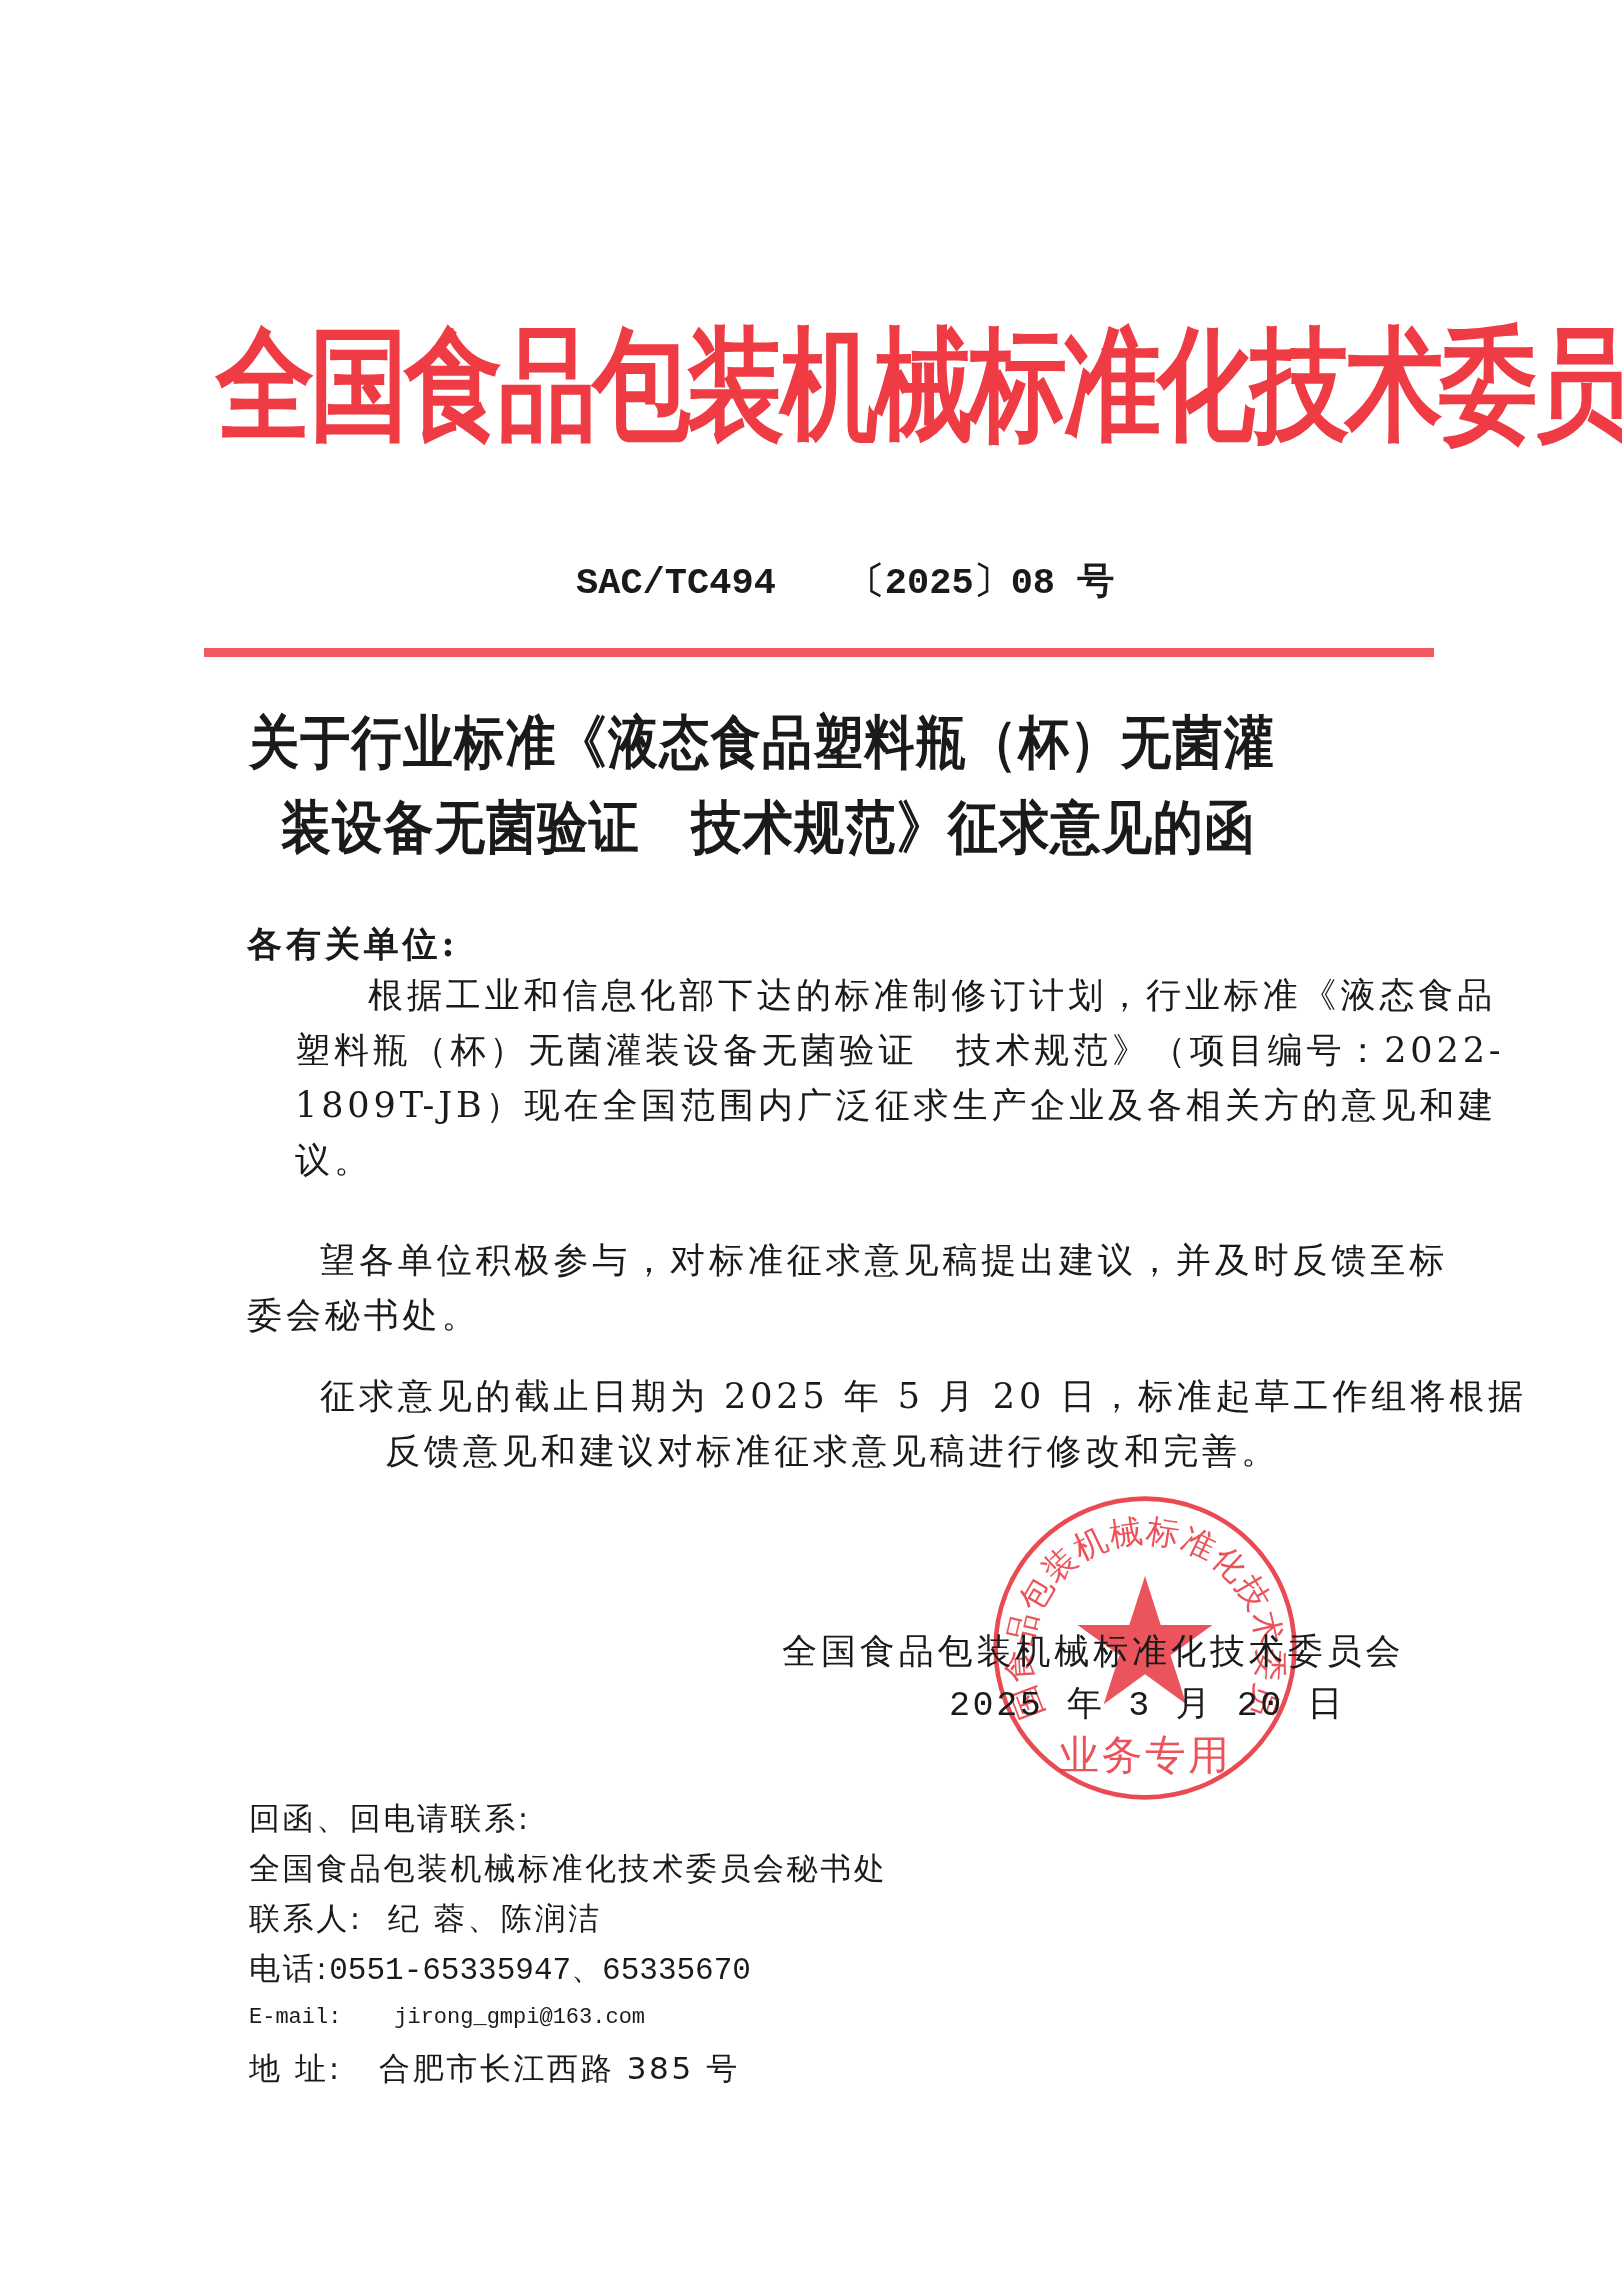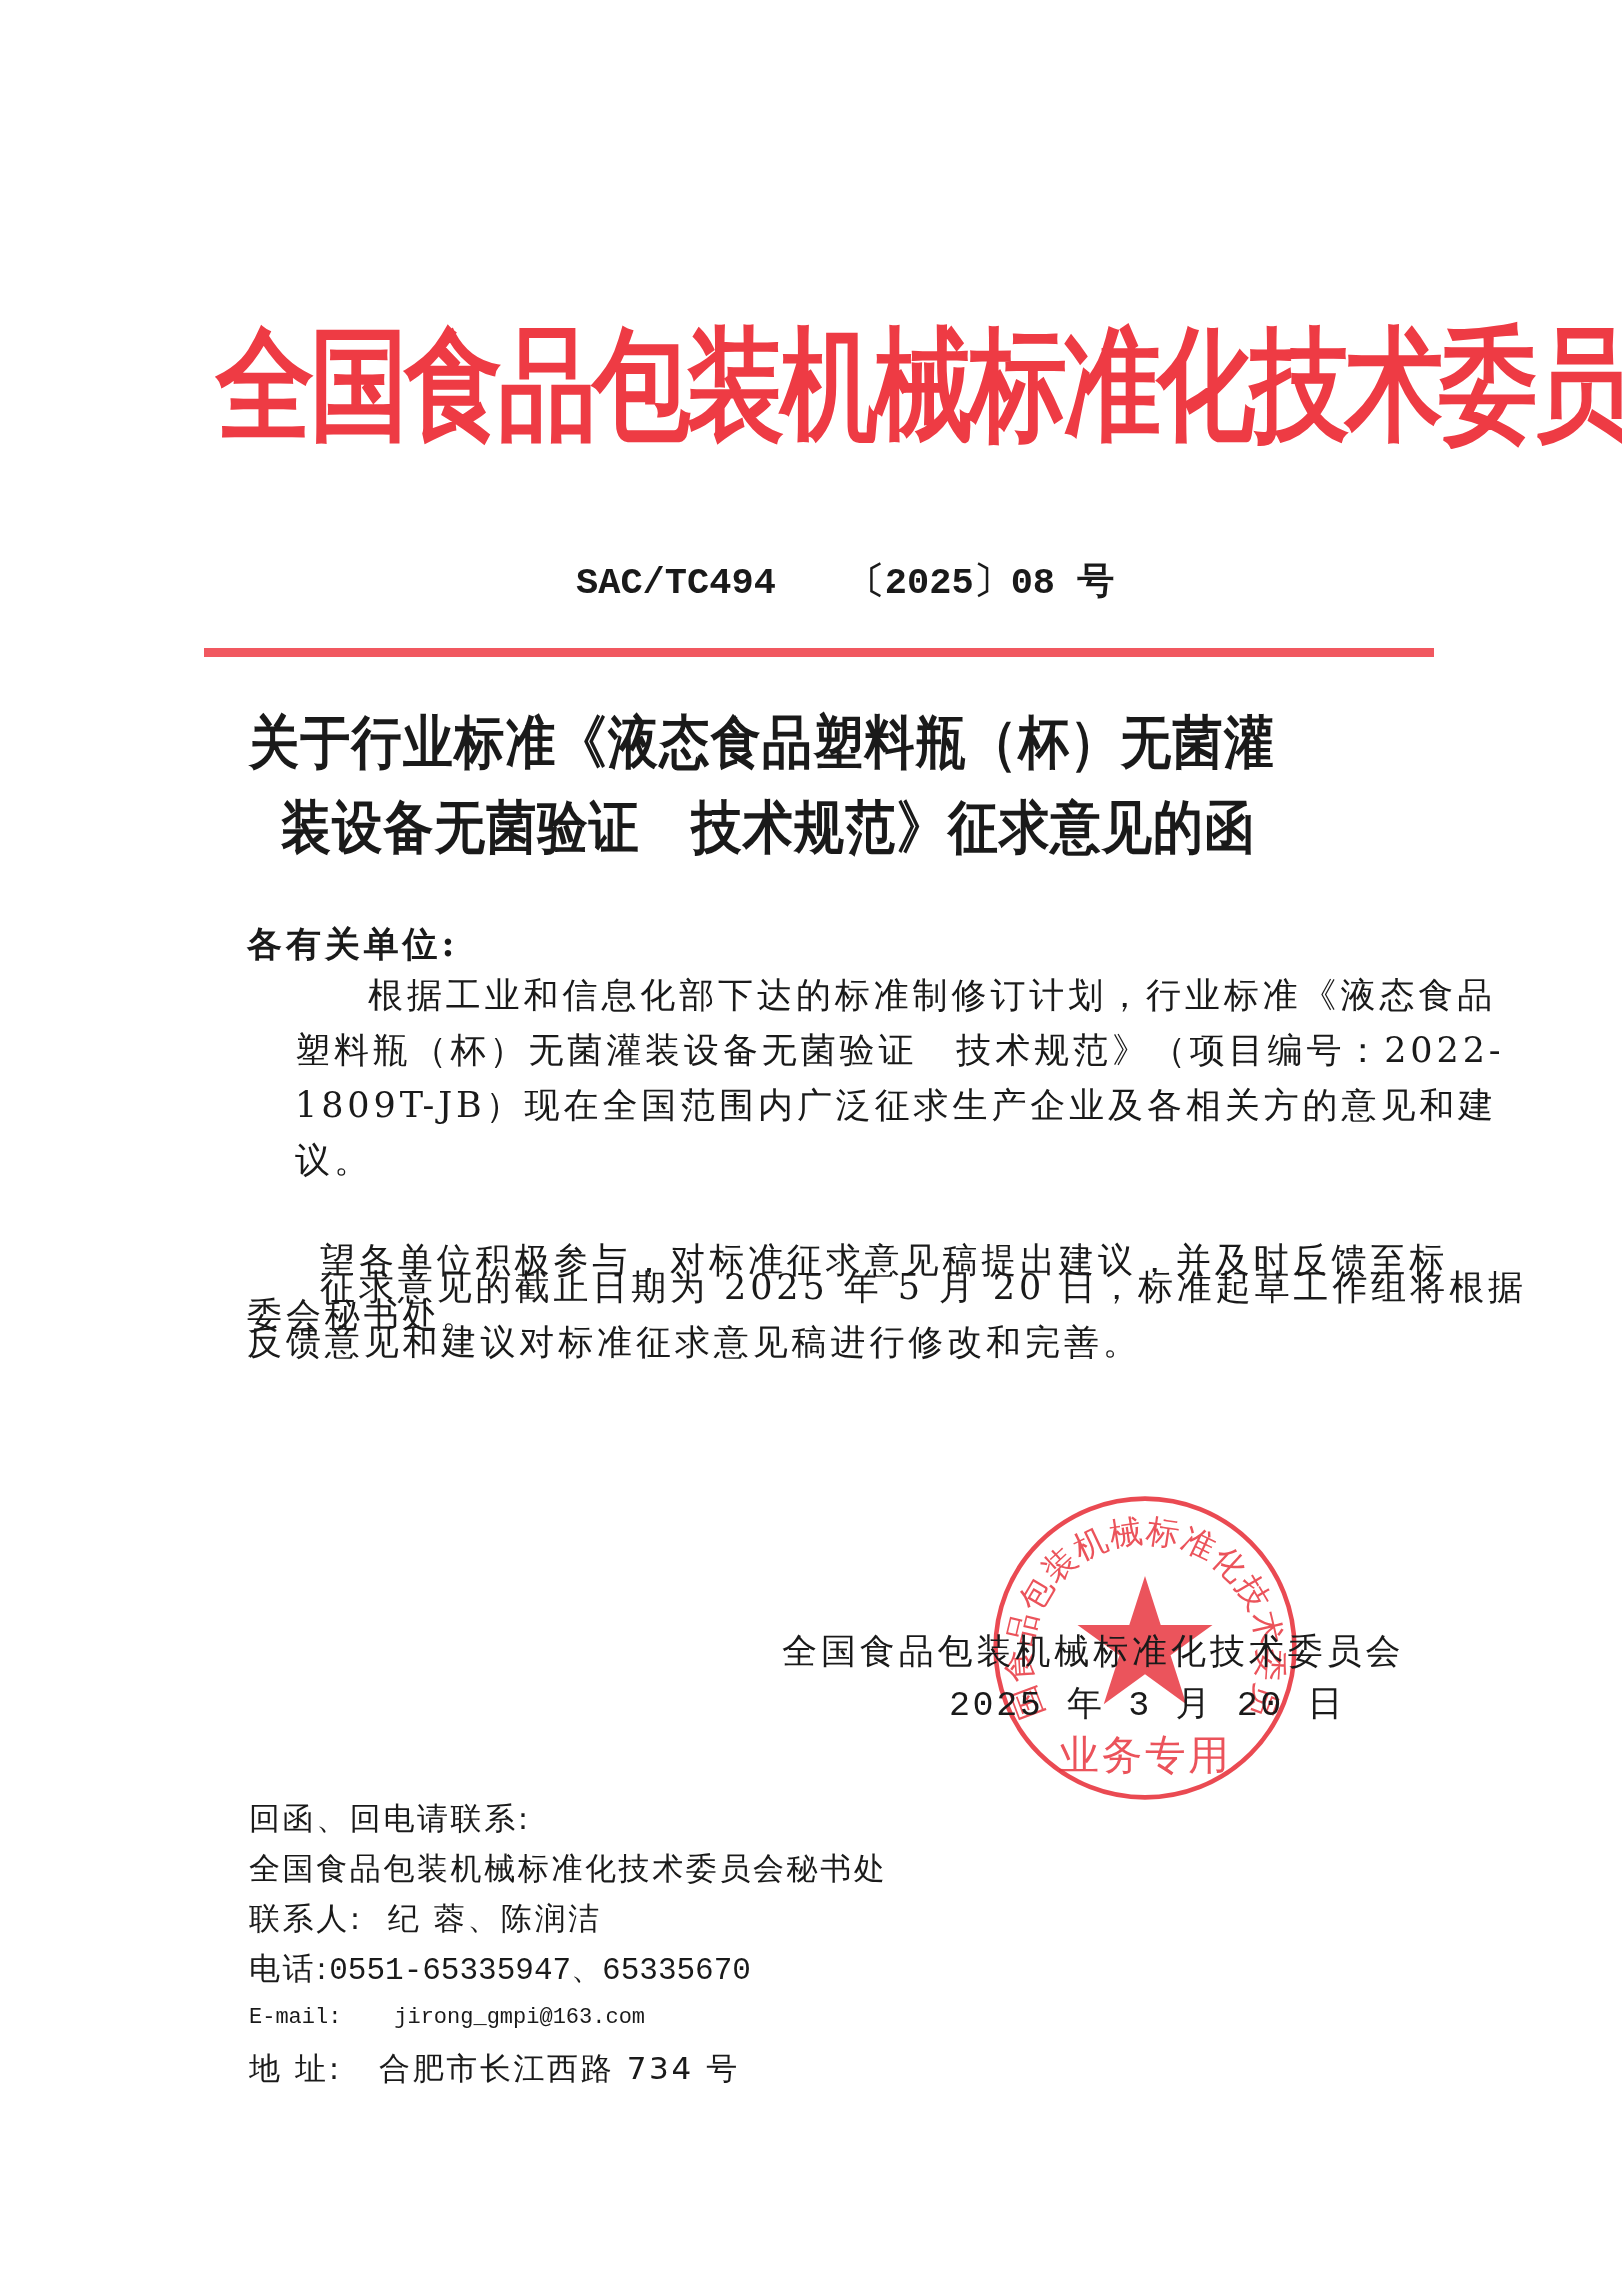--- a/index.html
+++ b/index.html
@@ -26,21 +26,21 @@
     #title1 { left: 249px; top: 710px; }
     #title2 { left: 281px; top: 795px; }
 
     .body-text { font-size: 35px; line-height: 55px; letter-spacing: 3.9px; white-space: nowrap; }
     #salutation { left: 247px; top: 916px; font-weight: bold; }
     .para { left: 247px; width: 1171px; }
     .para .line { display: block; white-space: nowrap; }
     .para .line.indent { padding-left: 73px; }
     #para1 { top: 968px; margin-left: 48px; }
     #para2 { top: 1233px; }
-    #para3 { top: 1260px; }
+    #para3 { top: 1369px; text-align: center; }
 
     #seal { left: 991px; top: 1494px; width: 308px; height: 308px; }
     #sig-org { left: 782px; top: 1628px; font-size: 35px; letter-spacing: 3.9px; white-space: nowrap; }
     #sig-date { left: 949px; top: 1680px; font-size: 35px; letter-spacing: 2.6px; white-space: nowrap; }
 
     #contact { left: 249px; top: 1793px; }
     #contact .row { font-size: 31px; line-height: 50px; white-space: nowrap; letter-spacing: 2.6px; height: 50px; }
     #contact .email-row { font-family: Liberation Mono, monospace; letter-spacing: 0; font-size: 22px; }
   </style>
 </head>
@@ -99,16 +99,16 @@
   <div class="row">
     <span>联系人:</span>&nbsp;&nbsp;<span>纪 蓉、陈润洁</span>
   </div>
   <div class="row">
     <span>电话:</span><span class="lserif" style="font-size:31px;letter-spacing:0">0551-65335947、65335670</span>
   </div>
   <div class="row email-row">
     <span>E-mail:</span>&nbsp;&nbsp;&nbsp;&nbsp;<span>jirong_gmpi@163.com</span>
   </div>
   <div class="row">
-    <span>地 址:</span>&nbsp;&nbsp;&nbsp;<span>合肥市长江西路 734 号</span>
+    <span>地 址:</span>&nbsp;&nbsp;&nbsp;<span>合肥市长江西路 385 号</span>
   </div>
 </div>
 
 
 </body></html>

